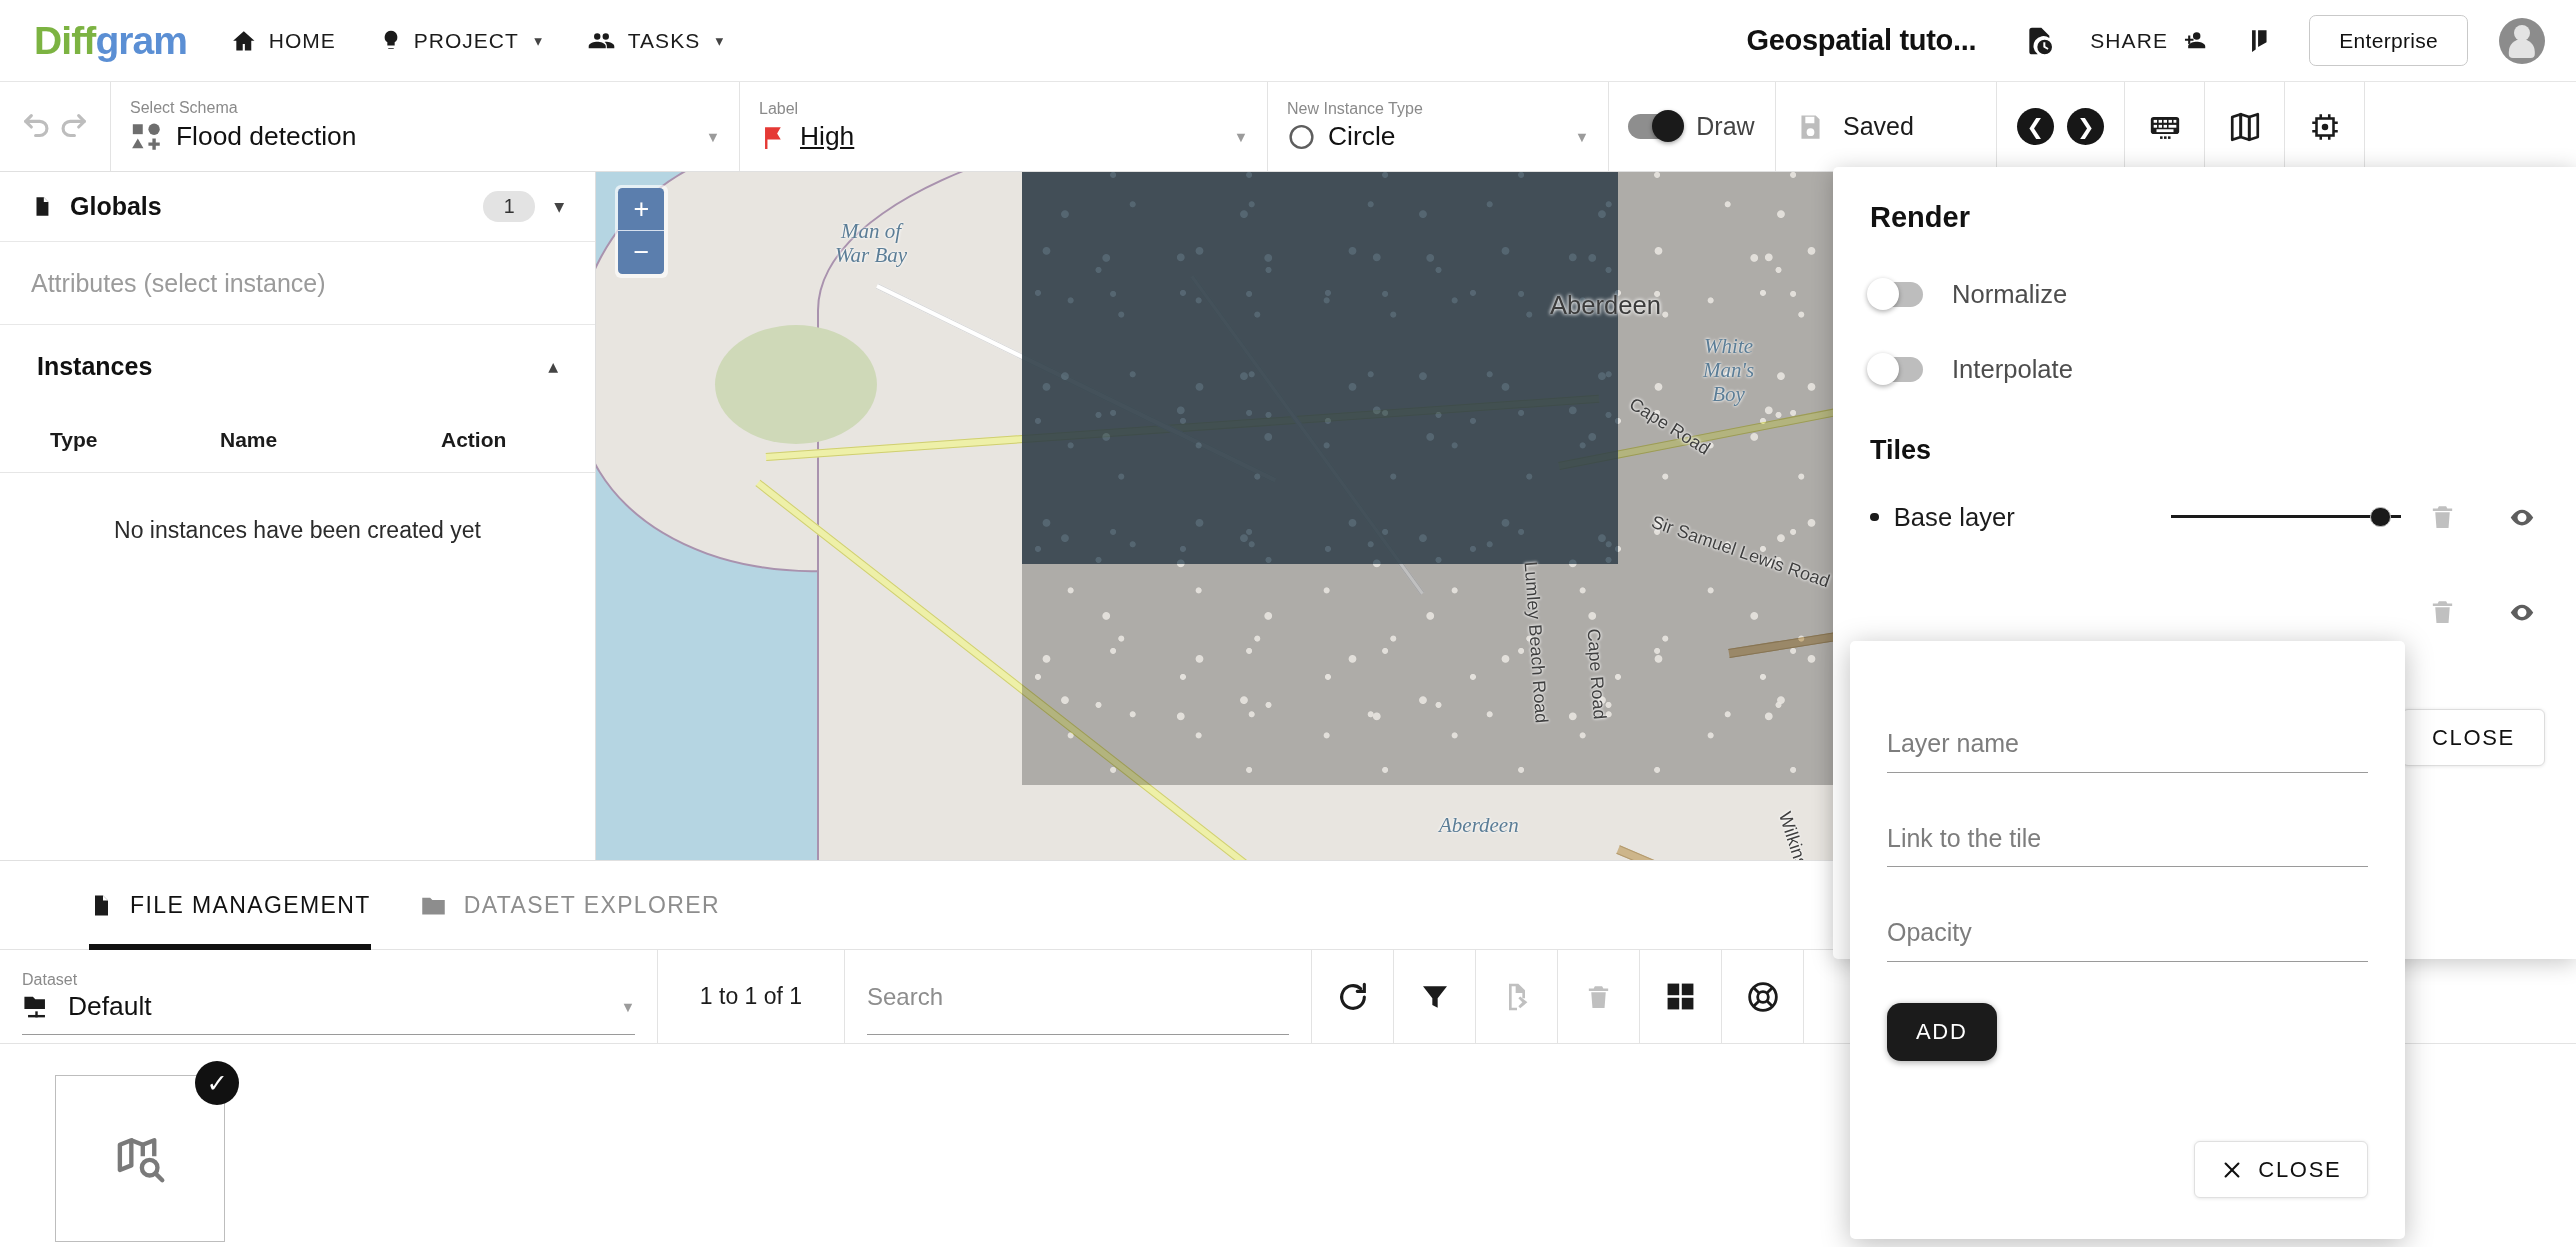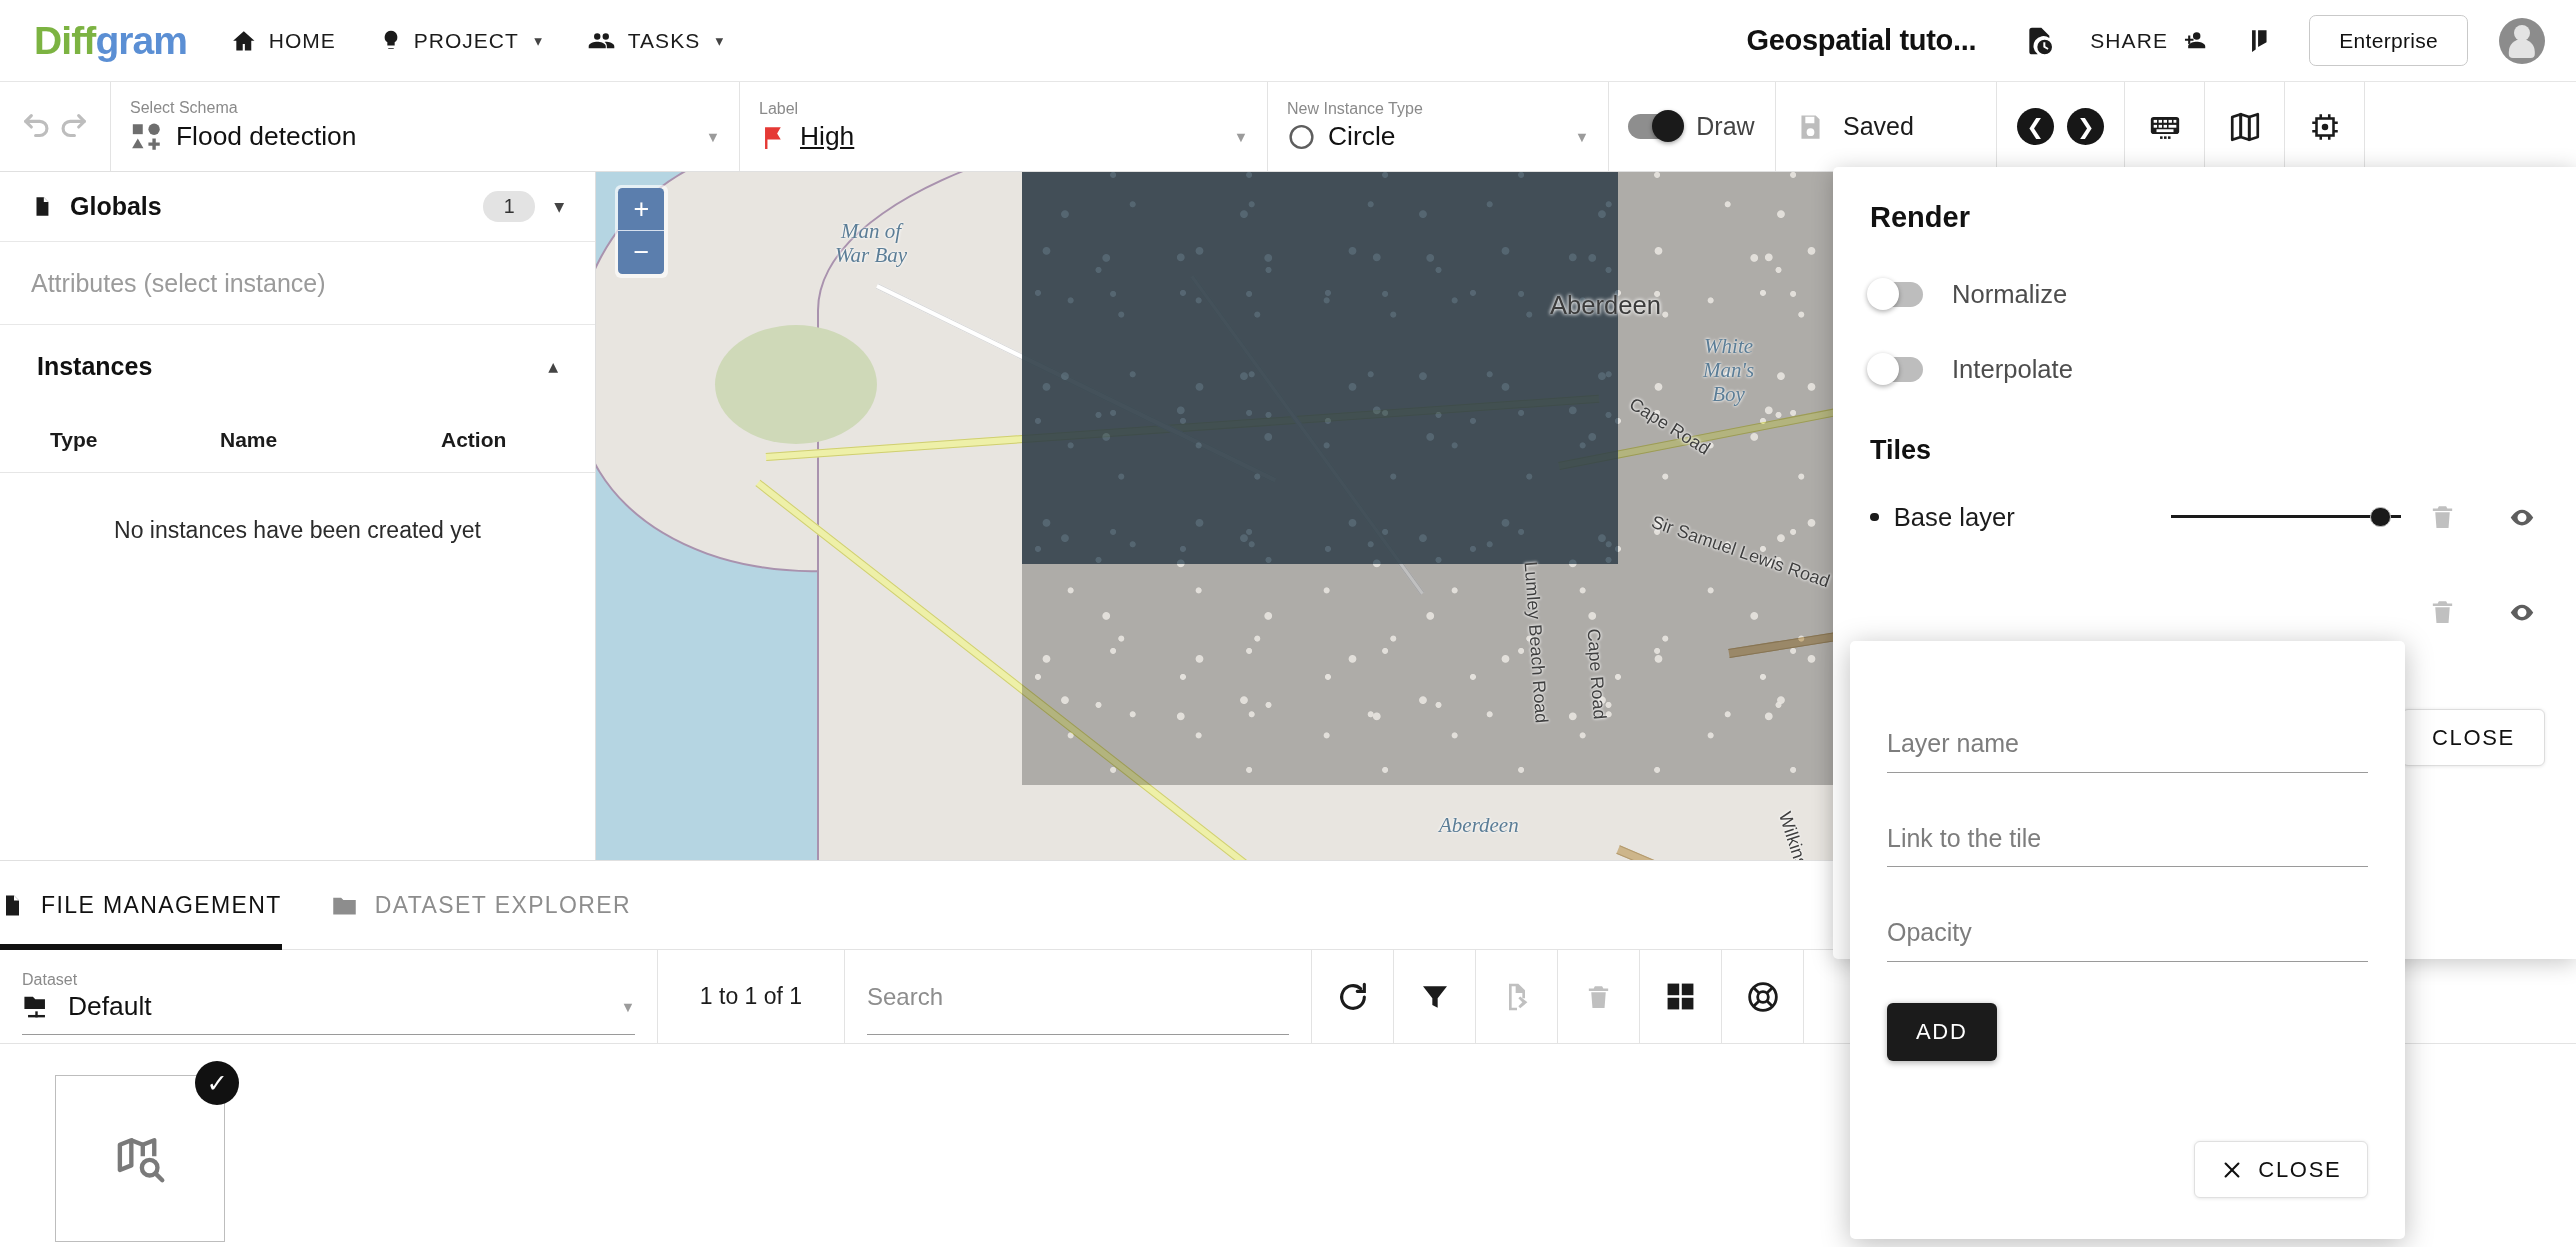--- a/index.html
+++ b/index.html
@@ -282,39 +282,39 @@
   .xyz-field { margin-top: 46px; }
   .xyz-input {
     width: 100%; border: none; border-bottom: 0.9px solid #9a9a9a;
     font-size: 25px; color: #111; padding: 5.1px 0 13.6px 0;
     background: transparent; outline: none;
     font-family: "Liberation Sans", sans-serif;
   }
   .xyz-input::placeholder { color: #7d7d7d; }
   .xyz-add {
     margin-top: 41px; background: #1b1b1b; color: #fff; border: none;
-    border-radius: 6px; padding: 16px 29px; font-size: 22px;
+    border-radius: 14px; padding: 16px 29px; font-size: 22px;
     letter-spacing: 1.7px; cursor: pointer;
     font-family: "Liberation Sans", sans-serif;
     box-shadow: 0 1.7px 6px rgba(0,0,0,.3);
   }
   .xyz-close-wrap { position: absolute; right: 37px; bottom: 41px; }
   .xyz-close {
     border: 0.9px solid #e0e0e0; background: #fff; border-radius: 6px;
     padding: 14.5px 25.6px; font-size: 22px; letter-spacing: 1.7px; color: #111;
     cursor: pointer; display: flex; align-items: center; gap: 15.3px;
     font-family: "Liberation Sans", sans-serif; box-shadow: 0 0.9px 3.4px rgba(0,0,0,.09);
   }
 
   
   .bottom {
     position: absolute; top: 860px; left: 0; width: 2576px; height: 387px;
     background: #fff; border-top: 0.9px solid #e0e0e0; z-index: 25;
   }
-  .tabs { height: 89px; display: flex; align-items: center; border-bottom: 0.9px solid #e3e3e3; }
+  .tabs { height: 89px; display: flex; align-items: center; padding-left: 89px; border-bottom: 0.9px solid #e3e3e3; }
   .tab {
     display: flex; align-items: center; gap: 17px; height: 89px;
     font-size: 23px; letter-spacing: 1.4px; cursor: pointer; margin-right: 49px;
     position: relative;
   }
   .tab.active { color: #111; font-weight: 500; }
   .tab.inactive { color: #8d8d8d; }
   .tab.active::after {
     content:''; position: absolute; left: 0; right: 0; bottom: 0; height: 5.1px; background: #111;
   }

